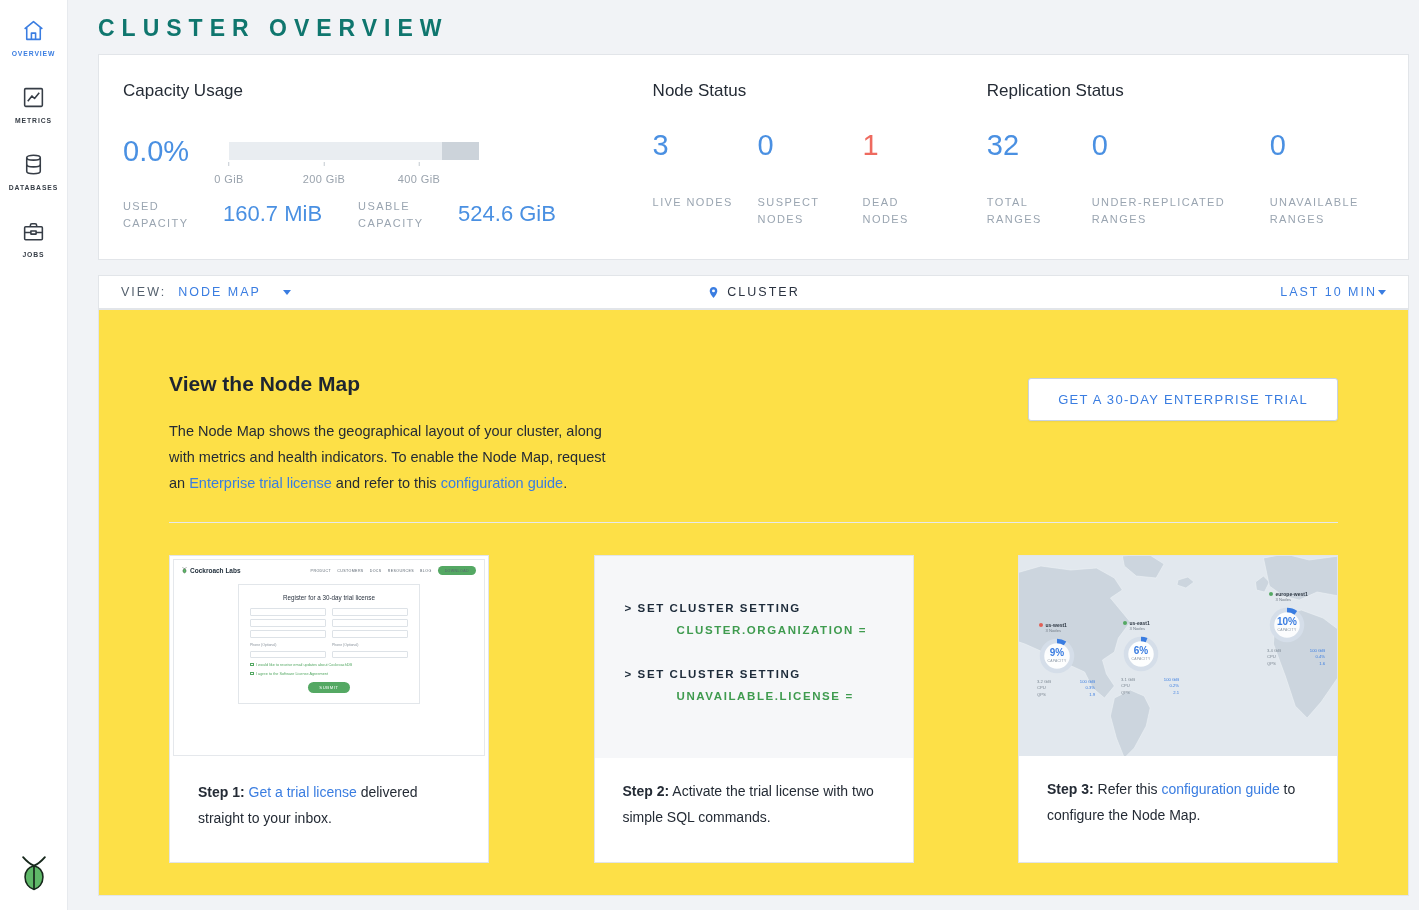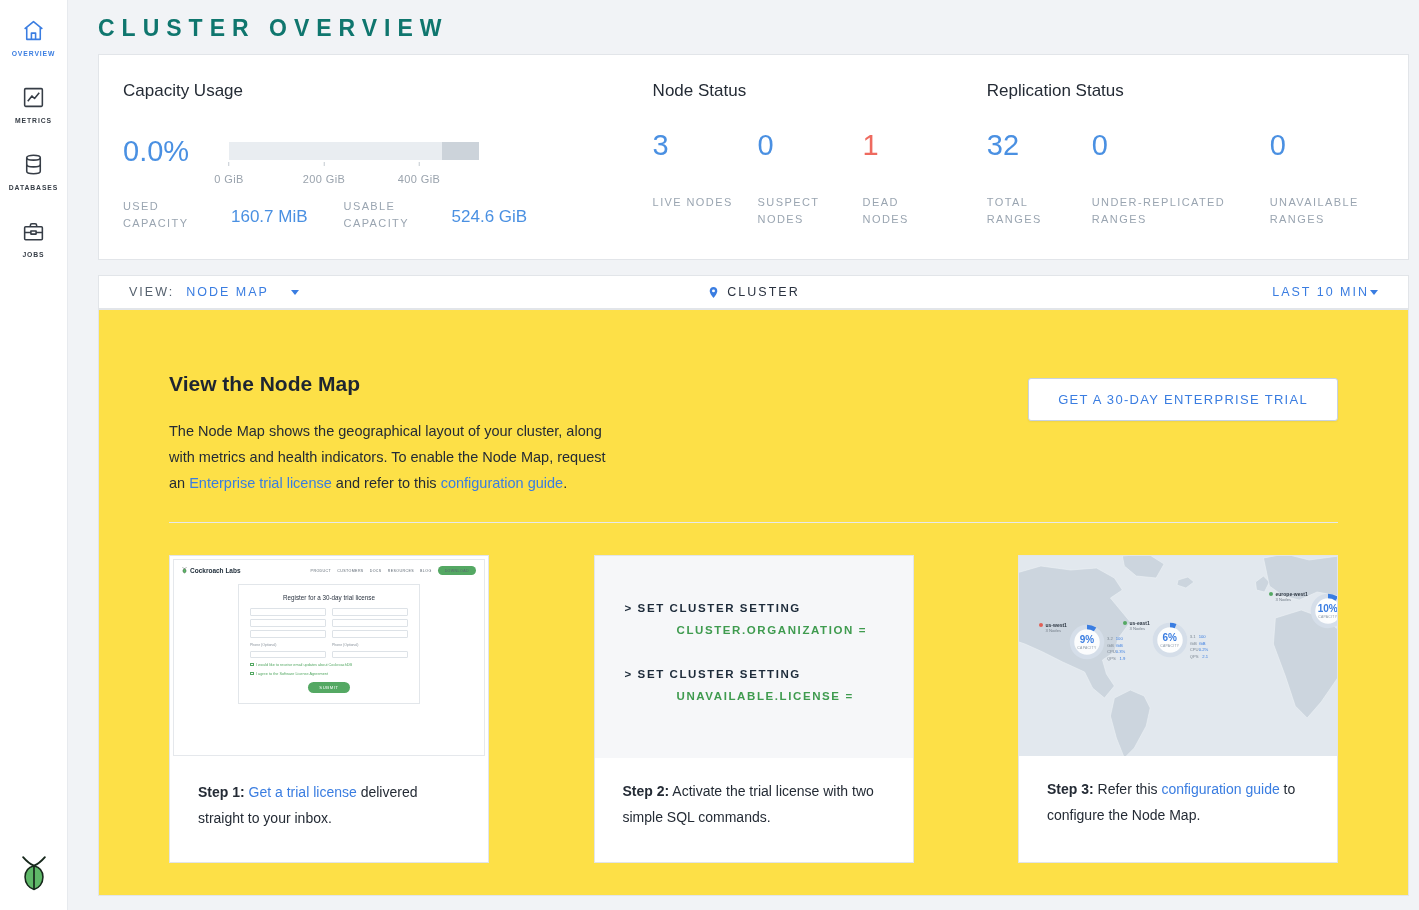--- a/index.html
+++ b/index.html
@@ -31,29 +31,29 @@
   .cap-bar{height:18px;background:#e9edf1;position:relative}
   .cap-bar-extra{position:absolute;right:0;top:0;height:100%;width:15%;background:#ccd3da}
   .cap-ticks{position:relative;height:26px}
   .cap-tick{position:absolute;top:2px;transform:translateX(-50%);text-align:center}
   .cap-tick .mark{display:block;width:1px;height:4px;background:#c3cad1;margin:0 auto 3px}
   .cap-tick .tlabel{font-size:11px;color:#9aa3ad;letter-spacing:.4px;white-space:nowrap}
   .small-label{font-size:11px;letter-spacing:1.4px;color:var(--label-gray,#9aa5b1);line-height:17px;font-weight:400}
   .cap-details{display:flex;margin-top:12px}
   .cap-detail{display:flex;align-items:flex-end;margin-right:36px}
   .cap-detail .small-label{width:88px}
-  .cap-val{font-size:17px;color:var(--stat-blue,#4a90e2);margin-left:20px;padding-bottom:5px;white-space:nowrap}
+  .cap-val{font-size:22px;color:var(--stat-blue,#4a90e2);margin-left:12px;padding-bottom:5px;white-space:nowrap}
   .stat-row{display:flex}
   .stat{width:86px;margin-right:19px}
   .stat.wide{width:158px;margin-right:20px}
   .stat-num{font-size:29px;color:var(--stat-blue,#4a90e2);margin-bottom:32px}
   .stat-num.danger{color:var(--danger,#ee6a5f)}
 
   
-  .view-bar{margin-top:15px;height:34px;background:#fff;border:1px solid var(--border,#e2e5e9);display:flex;align-items:center;padding:0 30px;font-size:12.5px;letter-spacing:2px}
+  .view-bar{margin-top:15px;height:34px;background:#fff;border:1px solid var(--border,#e2e5e9);display:flex;align-items:center;padding:0 22px;font-size:12.5px;letter-spacing:2px}
   .vb-left{flex:1;display:flex;align-items:center;gap:12px}
   .vb-label{color:#55616e}
   .vb-select{display:flex;align-items:center;gap:22px;color:var(--accent,#3a7de1);cursor:pointer}
   .vb-center{display:flex;align-items:center;gap:7px;color:#2a3240;cursor:pointer}
   .vb-right{flex:1;display:flex;justify-content:flex-end;align-items:center;gap:1px;color:var(--accent,#3a7de1);cursor:pointer}
   .caret{width:0;height:0;border-left:4.5px solid transparent;border-right:4.5px solid transparent;border-top:5.5px solid var(--accent,#3a7de1);display:inline-block}
 
   
   .panel{background:#fde047;border:1px solid var(--border,#e2e5e9);height:587px;padding:62px 70px 0}
   .panel-head{display:flex;justify-content:space-between;align-items:flex-start}
@@ -84,21 +84,21 @@
 
   
   .code-area{height:202px;background:#f6f7f9;padding:46px 0 0 30px;flex:none}
   .code-line{font-size:11.5px;font-weight:700;letter-spacing:1.6px;color:#1d2b3a;margin-bottom:10px;white-space:nowrap}
   .code-line.green{color:var(--dark-green,#3f9b4f);margin-left:52px}
   .code-line.gap{margin-bottom:32px}
 
   
   .map-area{height:200px;position:relative;background:#e2e8ee;overflow:hidden;flex:none}
   .world{position:absolute;inset:0;width:100%;height:100%}
-  .map-node{position:absolute;width:64px;display:flex;flex-direction:row;align-items:flex-end}
+  .map-node{position:absolute;width:64px;display:flex;flex-direction:column;align-items:flex-start}
   .mn-legend{align-self:flex-start;display:flex;gap:2.5px;margin-bottom:2px;margin-left:2px}
   .mn-dot{width:4px;height:4px;border-radius:50%;margin-top:1px;flex:none}
   .mn-name{font-size:5px;font-weight:700;color:#2c3642;line-height:6px;white-space:nowrap}
   .mn-count{font-size:4.2px;color:#77818c;line-height:5.5px}
   .mn-donut{position:relative;width:40px;height:40px}
   .mn-donut svg{width:40px;height:40px;display:block}
   .mn-pct{position:absolute;inset:0;display:flex;flex-direction:column;align-items:center;justify-content:center}
   .mn-pct .p{font-size:10px;font-weight:700;color:var(--accent,#3a7de1);line-height:10px}
   .mn-pct .c{font-size:3.4px;letter-spacing:.3px;color:#8a96a3;margin-top:1px}
   .mn-stats{width:58px;margin-top:3px}

